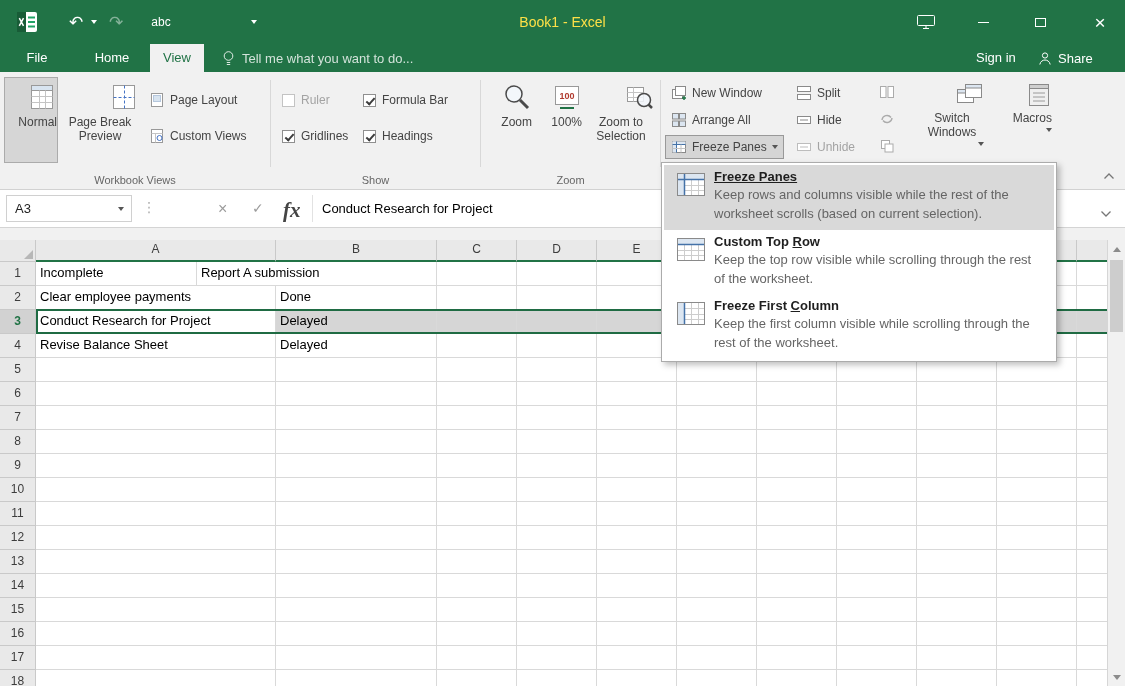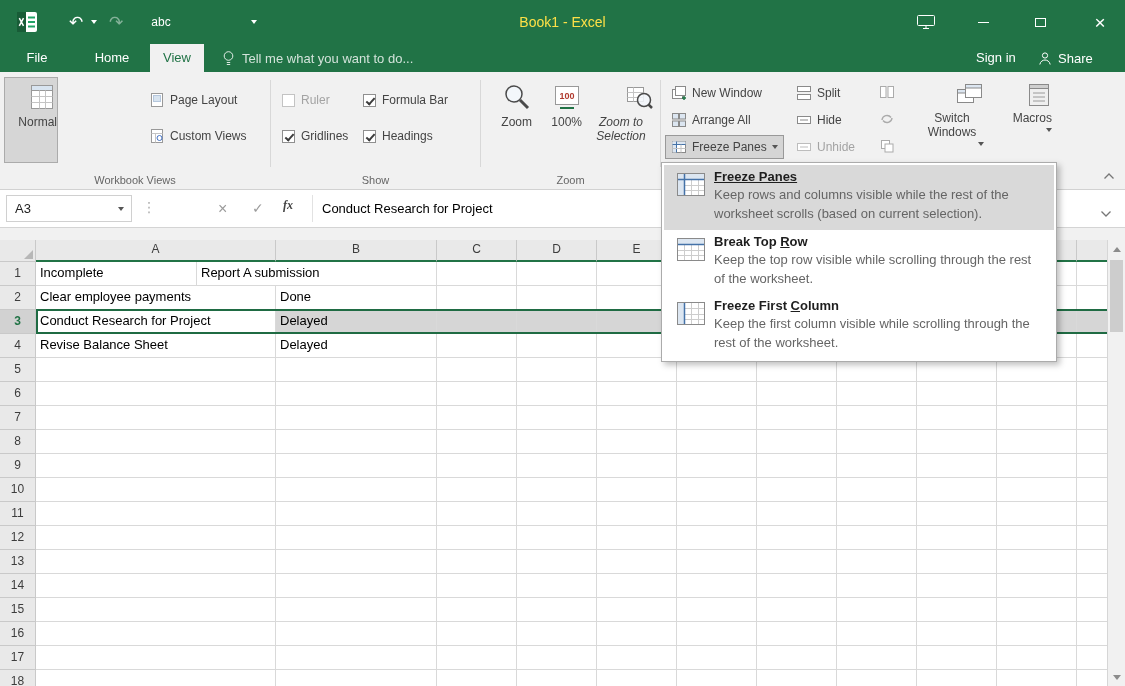--- a/index.html
+++ b/index.html
@@ -45,21 +45,21 @@
   .chk.disabled .box { border-color:#c3c3c3; }
 
   
   .formulabar { position:absolute; top:190px; left:0; right:0; height:38px; background:#fff; border-bottom:1px solid #d4d4d4; z-index:3; }
   .namebox { position:absolute; left:6px; top:5px; width:126px; height:27px; background:#fff; border:1px solid #d0d0d0; font-size:13px; color:#222; display:flex; align-items:center; }
   .nb-text { padding-left:8px; flex:1; }
   .nb-caret { width:20px; display:flex; justify-content:center; }
   .fb-dots { position:absolute; left:142px; top:9px; color:#adadad; font-size:14px; }
   .fb-x { position:absolute; left:218px; top:9px; color:#9b9b9b; font-size:16px; line-height:1.2; }
   .fb-check { position:absolute; left:252px; top:10px; color:#9b9b9b; font-size:14px; }
-  .fb-fx { position:absolute; left:283px; top:8px; font-family:"Liberation Serif",serif; font-style:italic; font-weight:bold; font-size:12px; color:#444; }
+  .fb-fx { position:absolute; left:283px; top:8px; font-family:"Liberation Serif",serif; font-style:italic; font-weight:bold; font-size:21px; color:#444; }
   .fb-sep { position:absolute; left:312px; top:5px; bottom:5px; width:1px; background:#e2e2e2; }
   .fb-content { position:absolute; left:322px; top:0; height:38px; line-height:38px; font-size:13px; color:#000; }
   .fb-chevron { position:absolute; left:1100px; top:14px; }
   .fb-strip { position:absolute; top:228px; left:0; right:0; height:12px; background:#f1f1f1; z-index:2; }
 
   
   .grid { position:absolute; top:240px; left:0; width:1107px; height:446px; overflow:hidden; background:#fff; z-index:1; }
   .hdr-row { display:flex; height:22px; }
   .corner { width:36px; height:22px; background:#e9e9e9; border-right:1px solid #c9c9c9; border-bottom:1px solid #c9c9c9; position:relative; flex:none; }
   .corner::after { content:""; position:absolute; right:2px; bottom:2px; border-left:9px solid transparent; border-bottom:9px solid #b7b7b7; }
@@ -158,20 +158,28 @@
 <div class="ribbon">
 
   <div class="rgroup" style="left:0;width:270px;">
     <div class="bigbtn selected" style="left:4px;width:54px;">
       <svg width="30" height="30" viewBox="0 0 30 30">
         <rect x="4.5" y="3.5" width="21" height="23" fill="#fff" stroke="#999"></rect>
         <rect x="4.5" y="3.5" width="21" height="5" fill="#d8e4f0" stroke="#999"></rect>
         <path d="M4.5 14.5h21M4.5 20.5h21M12.5 8.5v18M18.5 8.5v18" stroke="#c4c4c4" fill="none"></path>
       </svg>
       <span>Normal</span>
+    </div>
+    <div class="bigbtn" style="left:60px;width:80px;">
+      <svg width="30" height="30" viewBox="0 0 30 30">
+        <rect x="4.5" y="3.5" width="21" height="23" fill="#fff" stroke="#999"></rect>
+        <path d="M4.5 15.5h21" stroke="#4472c4" stroke-dasharray="3 2"></path>
+        <path d="M15.5 3.5v23" stroke="#4472c4" stroke-dasharray="3 2"></path>
+      </svg>
+      <span>Page Break Preview</span>
     </div>
     <div class="smallbtn" style="left:143px;top:16px;text-align:center;">
       <svg width="16" height="16" viewBox="0 0 16 16">
         <rect x="2.5" y="1.5" width="11" height="13" fill="#fff" stroke="#999"></rect>
         <rect x="4.5" y="3.5" width="7" height="6" fill="#d8e4f0" stroke="#b5c7dd"></rect>
       </svg>
       <span>Page Layout</span>
     </div>
     <div class="smallbtn" style="left:143px;top:52px;">
       <svg width="16" height="16" viewBox="0 0 16 16">
@@ -215,21 +223,21 @@
       <span>Zoom</span>
     </div>
     <div class="bigbtn" style="left:56px;width:46px;">
       <svg width="30" height="30" viewBox="0 0 30 30">
         <rect x="3.5" y="4.5" width="23" height="18" fill="#fff" stroke="#999"></rect>
         <text x="15" y="17" text-anchor="middle" font-size="9" font-weight="bold" fill="#b03a2e">100</text>
         <path d="M8 26h14" stroke="#217346" stroke-width="2"></path>
       </svg>
       <span>100%</span>
     </div>
-    <div class="bigbtn" style="left:106px;width:68px;font-style:italic;">
+    <div class="bigbtn" style="left:106px;width:68px;">
       <svg width="30" height="30" viewBox="0 0 30 30">
         <rect x="3.5" y="5.5" width="16" height="14" fill="#fff" stroke="#999"></rect>
         <path d="M3.5 10.5h16M3.5 15.5h16M9.5 5.5v14" stroke="#c4c4c4"></path>
         <circle cx="20" cy="18" r="6.5" fill="rgba(243,247,251,.85)" stroke="#4a4a4a" stroke-width="1.5"></circle>
         <line x1="24.5" y1="22.5" x2="28" y2="26" stroke="#4a4a4a" stroke-width="2.5"></line>
       </svg>
       <span>Zoom to Selection</span>
     </div>
     <div class="rg-label">Zoom</div>
   </div>
@@ -654,21 +662,21 @@
     <span class="mi-icon">
       <svg width="30" height="26" viewBox="0 0 30 26">
         <rect x="1.5" y="1.5" width="27" height="22" fill="#fff" stroke="#8a8a8a"></rect>
         <rect x="1.5" y="1.5" width="27" height="6" fill="#dce6f1"></rect>
         <path d="M8.5 7.5v16M15.5 7.5v16M22.5 7.5v16M1.5 13.5h27M1.5 18.5h27" stroke="#cdcdcd"></path>
         <path d="M1.5 7.5h27" stroke="#4472a8" stroke-width="1.5"></path>
         <rect x="1.5" y="1.5" width="27" height="22" fill="none" stroke="#8a8a8a"></rect>
       </svg>
     </span>
     <span class="mi-text">
-      <span class="mi-title"><span>Break Top </span><span class="u">R</span><span>ow</span></span>
+      <span class="mi-title"><span>Custom Top </span><span class="u">R</span><span>ow</span></span>
       <span class="mi-desc">Keep the top row visible while scrolling through the rest of the worksheet.</span>
     </span>
   </div>
   <div class="menu-item">
     <span class="mi-icon">
       <svg width="30" height="26" viewBox="0 0 30 26">
         <rect x="1.5" y="1.5" width="27" height="22" fill="#fff" stroke="#8a8a8a"></rect>
         <rect x="1.5" y="1.5" width="7" height="22" fill="#dce6f1"></rect>
         <path d="M15.5 1.5v22M22.5 1.5v22M8.5 7.5h20M8.5 13.5h20M8.5 18.5h20" stroke="#cdcdcd"></path>
         <path d="M8.5 1.5v22" stroke="#4472a8" stroke-width="1.5"></path>

